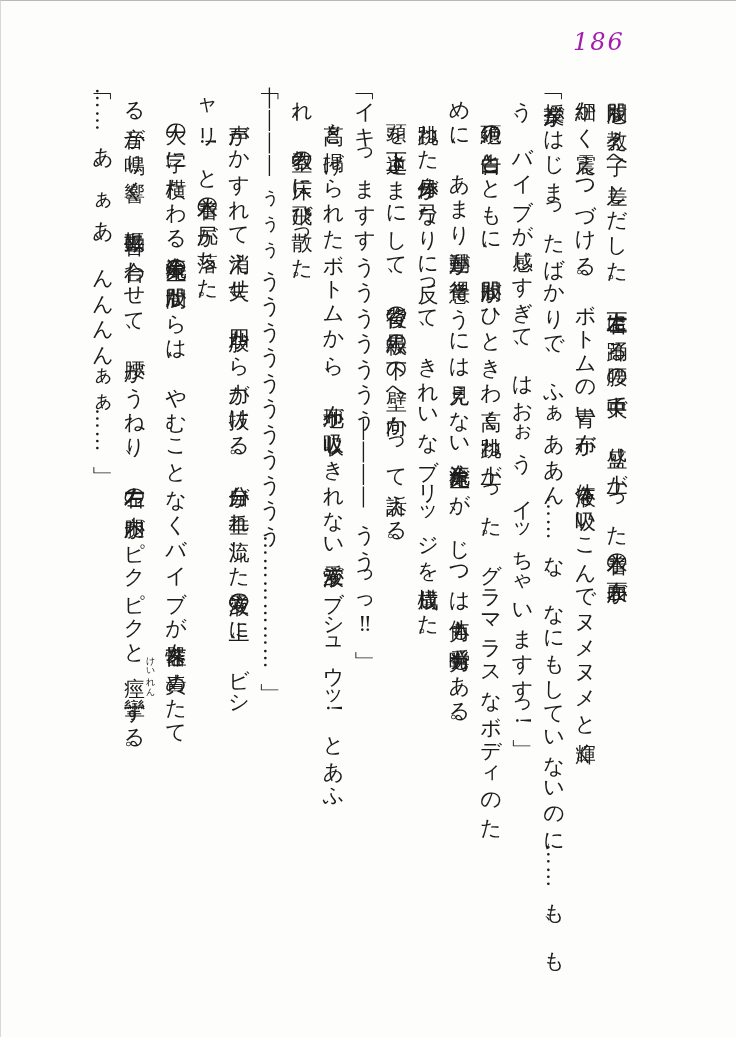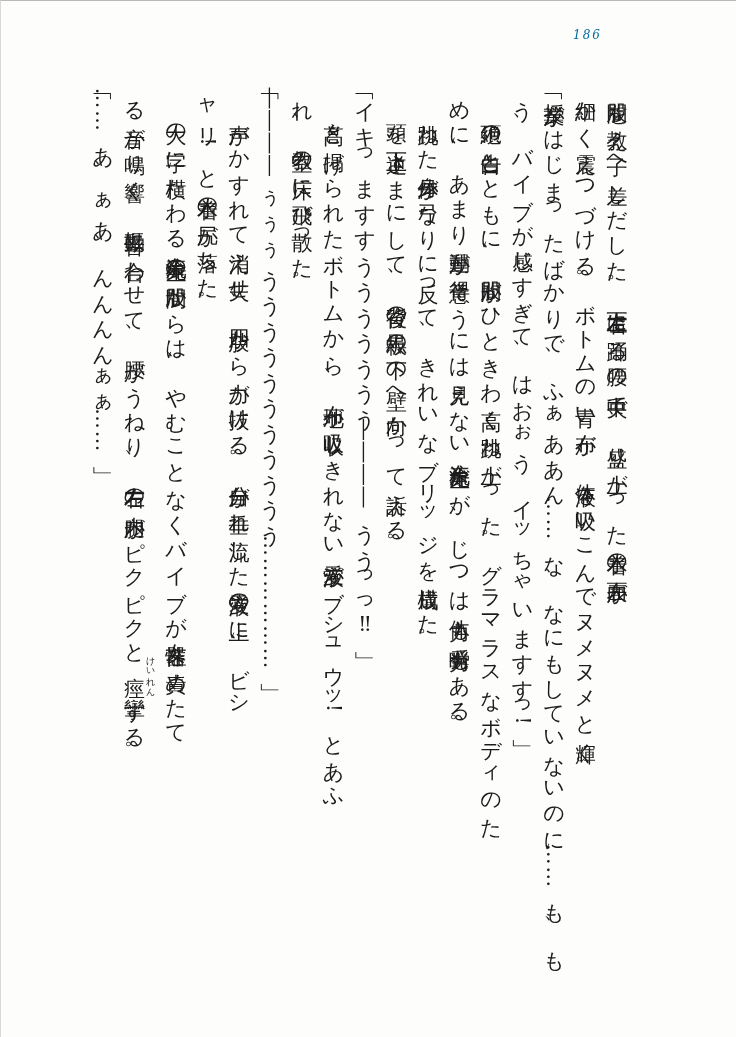--- a/index.html
+++ b/index.html
@@ -18,24 +18,24 @@
     border-top: 1px solid #b9b9b9;
     border-left: 1px solid #d8d8d8;
     box-sizing: border-box;
     font-family: "DejaVu Serif", "Liberation Serif", serif;
     color: #1c1c1c;
   }
   .page-number {
     position: absolute;
     top: 27px;
     left: 572px;
-    font-size: 12px;
+    font-size: 24px;
     font-style: italic;
     letter-spacing: 2px;
-    color: #0369a1;
+    color: #a21caf;
   }
   .text-area {
     position: absolute;
     top: 85px;
     right: 108px;
     height: 918px;
     writing-mode: vertical-rl;
     text-orientation: mixed;
   }
   .tcol {

